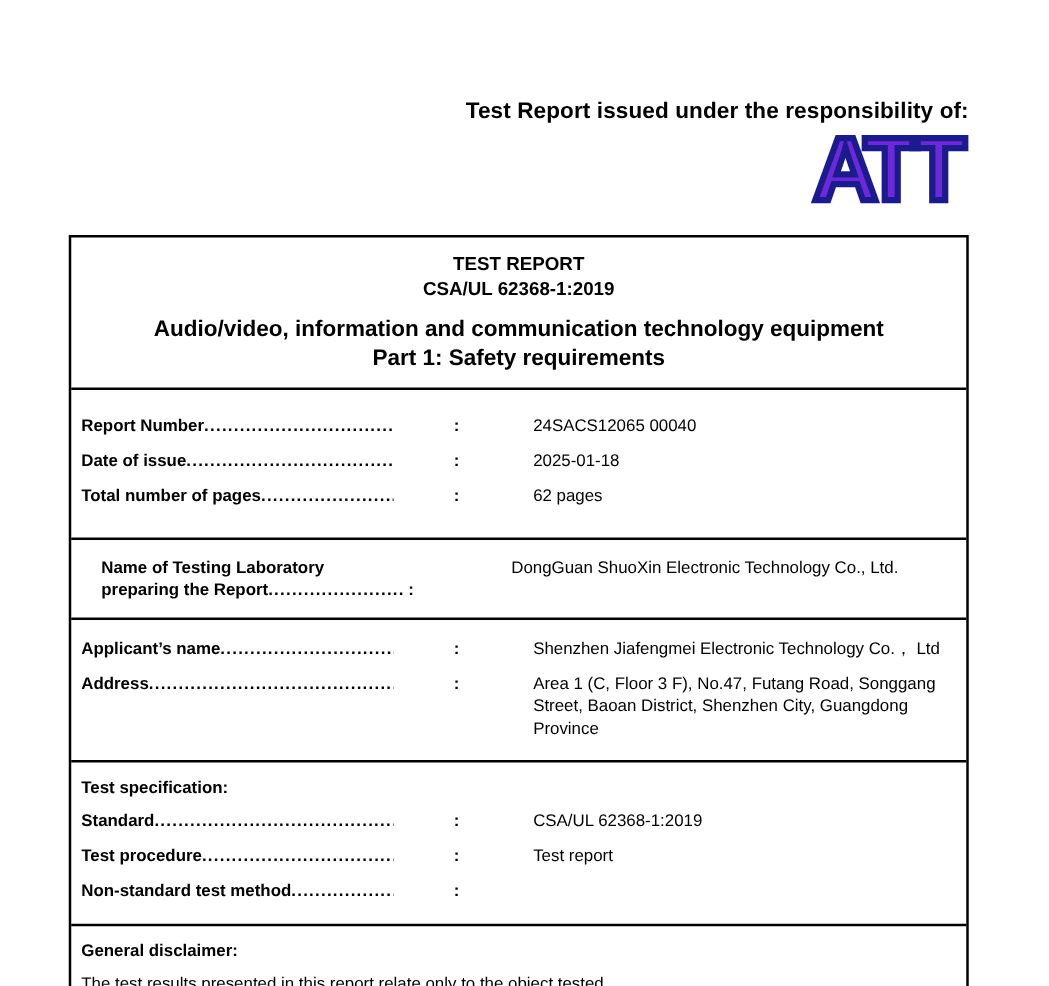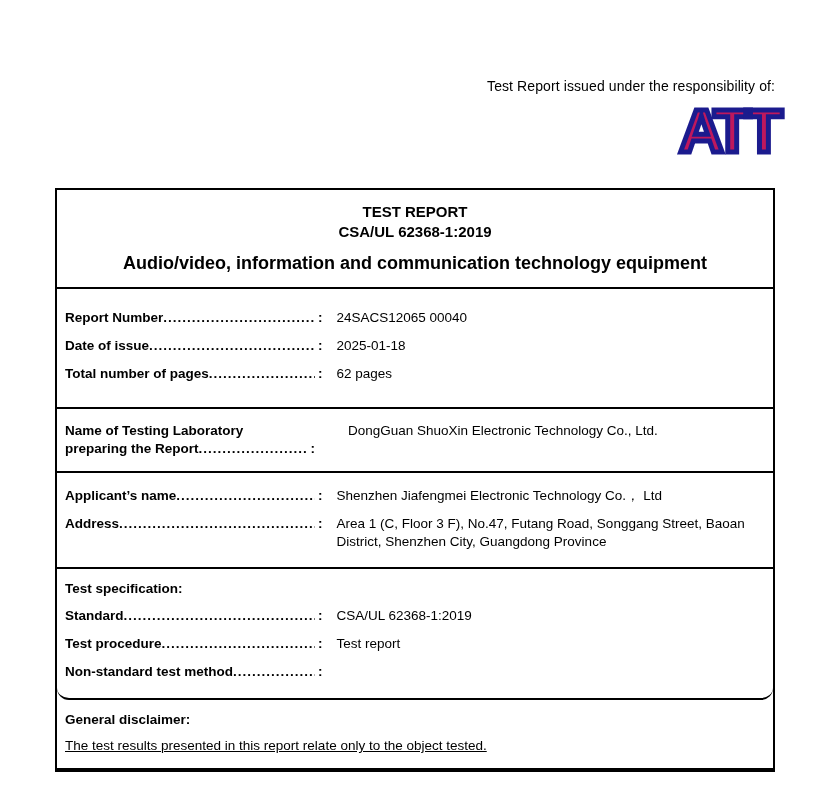--- a/index.html
+++ b/index.html
@@ -7,30 +7,30 @@
   body {
     width: 839px; height: 789px;
     position: relative;
     font-family: "Liberation Sans", sans-serif;
     color: #000000;
     overflow: hidden;
   }
   .issued-line {
     position: absolute;
     top: 78px; right: 64px;
-    font-size: 14px; font-weight: normal;
+    font-size: 18px; font-weight: bold;
     letter-spacing: 0.1px;
   }
   .att-logo {
     position: absolute;
-    top: 100px; right: 62px;
-    font-size: 62px;
+    top: 100px; right: 72px;
+    font-size: 72px;
     font-weight: 900;
     line-height: 1.0;
-    color: #be185d;
+    color: #6d28d9;
     letter-spacing: -6px;
     -webkit-text-stroke: 5px #1b1b8e;
     font-family: "Liberation Sans", sans-serif;
   }
   .report-table {
     position: absolute;
     left: 55px; top: 188px;
     width: 720px;
     border: 2px solid #000;
     border-bottom-width: 4px;
@@ -39,58 +39,59 @@
   .tsection { border-bottom: 2px solid #000; padding: 2px 0; }
   .tsection:last-child { border-bottom: none; }
 
   
   .title-block { text-align: center; padding: 12px 8px 12px 8px; }
   .title-sm { font-size: 15px; font-weight: bold; line-height: 20px; }
   .title-lg { font-size: 18px; font-weight: bold; line-height: 23px; }
   .title-gap { height: 10px; }
 
   
-  .kv-row { display: flex; align-items: baseline; padding: 0 8px; margin: 10px 0; }
+  .kv-row { display: flex; align-items: baseline; padding: 0 8px; margin: 10px 0; gap: 45px; }
   .kv-label {
     width: 250px; flex: none;
     font-weight: bold; font-size: 13.5px; line-height: 17px;
     display: flex; align-items: baseline; overflow: hidden; white-space: nowrap;
   }
   .kv-label .dots {
     flex: 1 1 auto; overflow: hidden; white-space: nowrap;
     letter-spacing: 1px; min-width: 0;
   }
   .kv-colon { flex: none; font-weight: bold; font-size: 13.5px; margin-left: 3px; }
   .kv-value { flex: 1; margin-left: 14px; font-size: 13.5px; line-height: 18px; }
 
   .sec-report-info { padding: 10px 0 14px 0; }
-  .sec-lab { padding: 3px 0; }
+  .sec-lab { padding: 3px 16px; }
   .sec-lab .lab-label-lines { width: 250px; flex: none; font-weight: bold; font-size: 13.5px; line-height: 18px; }
   .lab-line2 { display: flex; align-items: baseline; overflow: hidden; white-space: nowrap; }
   .lab-line2 .dots { flex: 1 1 auto; overflow: hidden; white-space: nowrap; letter-spacing: 1px; min-width: 0; }
   .sec-applicant { padding: 4px 0 6px 0; }
-  .sec-spec { padding: 2px 0 8px 0; border-radius: 12px; }
+  .sec-spec { padding: 2px 0 8px 0; }
   .section-header { font-weight: bold; font-size: 13.5px; line-height: 17px; padding: 0 8px; margin: 9px 0; }
   .sec-disclaimer { padding: 2px 0 4px 0; }
   .disclaimer-text { font-size: 13.5px; line-height: 17px; padding: 0 8px; margin: 9px 0 10px 0; text-decoration: underline; }
 </style>
 </head>
 <body>
 
 <div class="issued-line">Test Report issued under the responsibility of:</div>
 
 <div class="att-logo">ATT</div>
 
 <div class="report-table">
 
   <div class="tsection title-block">
     <div class="title-sm">TEST REPORT</div>
     <div class="title-sm">CSA/UL 62368-1:2019</div>
     <div class="title-gap"></div>
     <div class="title-lg">Audio/video, information and communication technology equipment</div>
+    <div class="title-lg">Part 1: Safety requirements</div>
   </div>
 
   <div class="tsection sec-report-info">
     <div class="kv-row">
       <span class="kv-label">
           <span>Report Number</span>
           <span class="dots">............................................................................................................</span>
         </span>
       <span class="kv-colon">:</span>
       <span class="kv-value">24SACS12065 00040</span>

